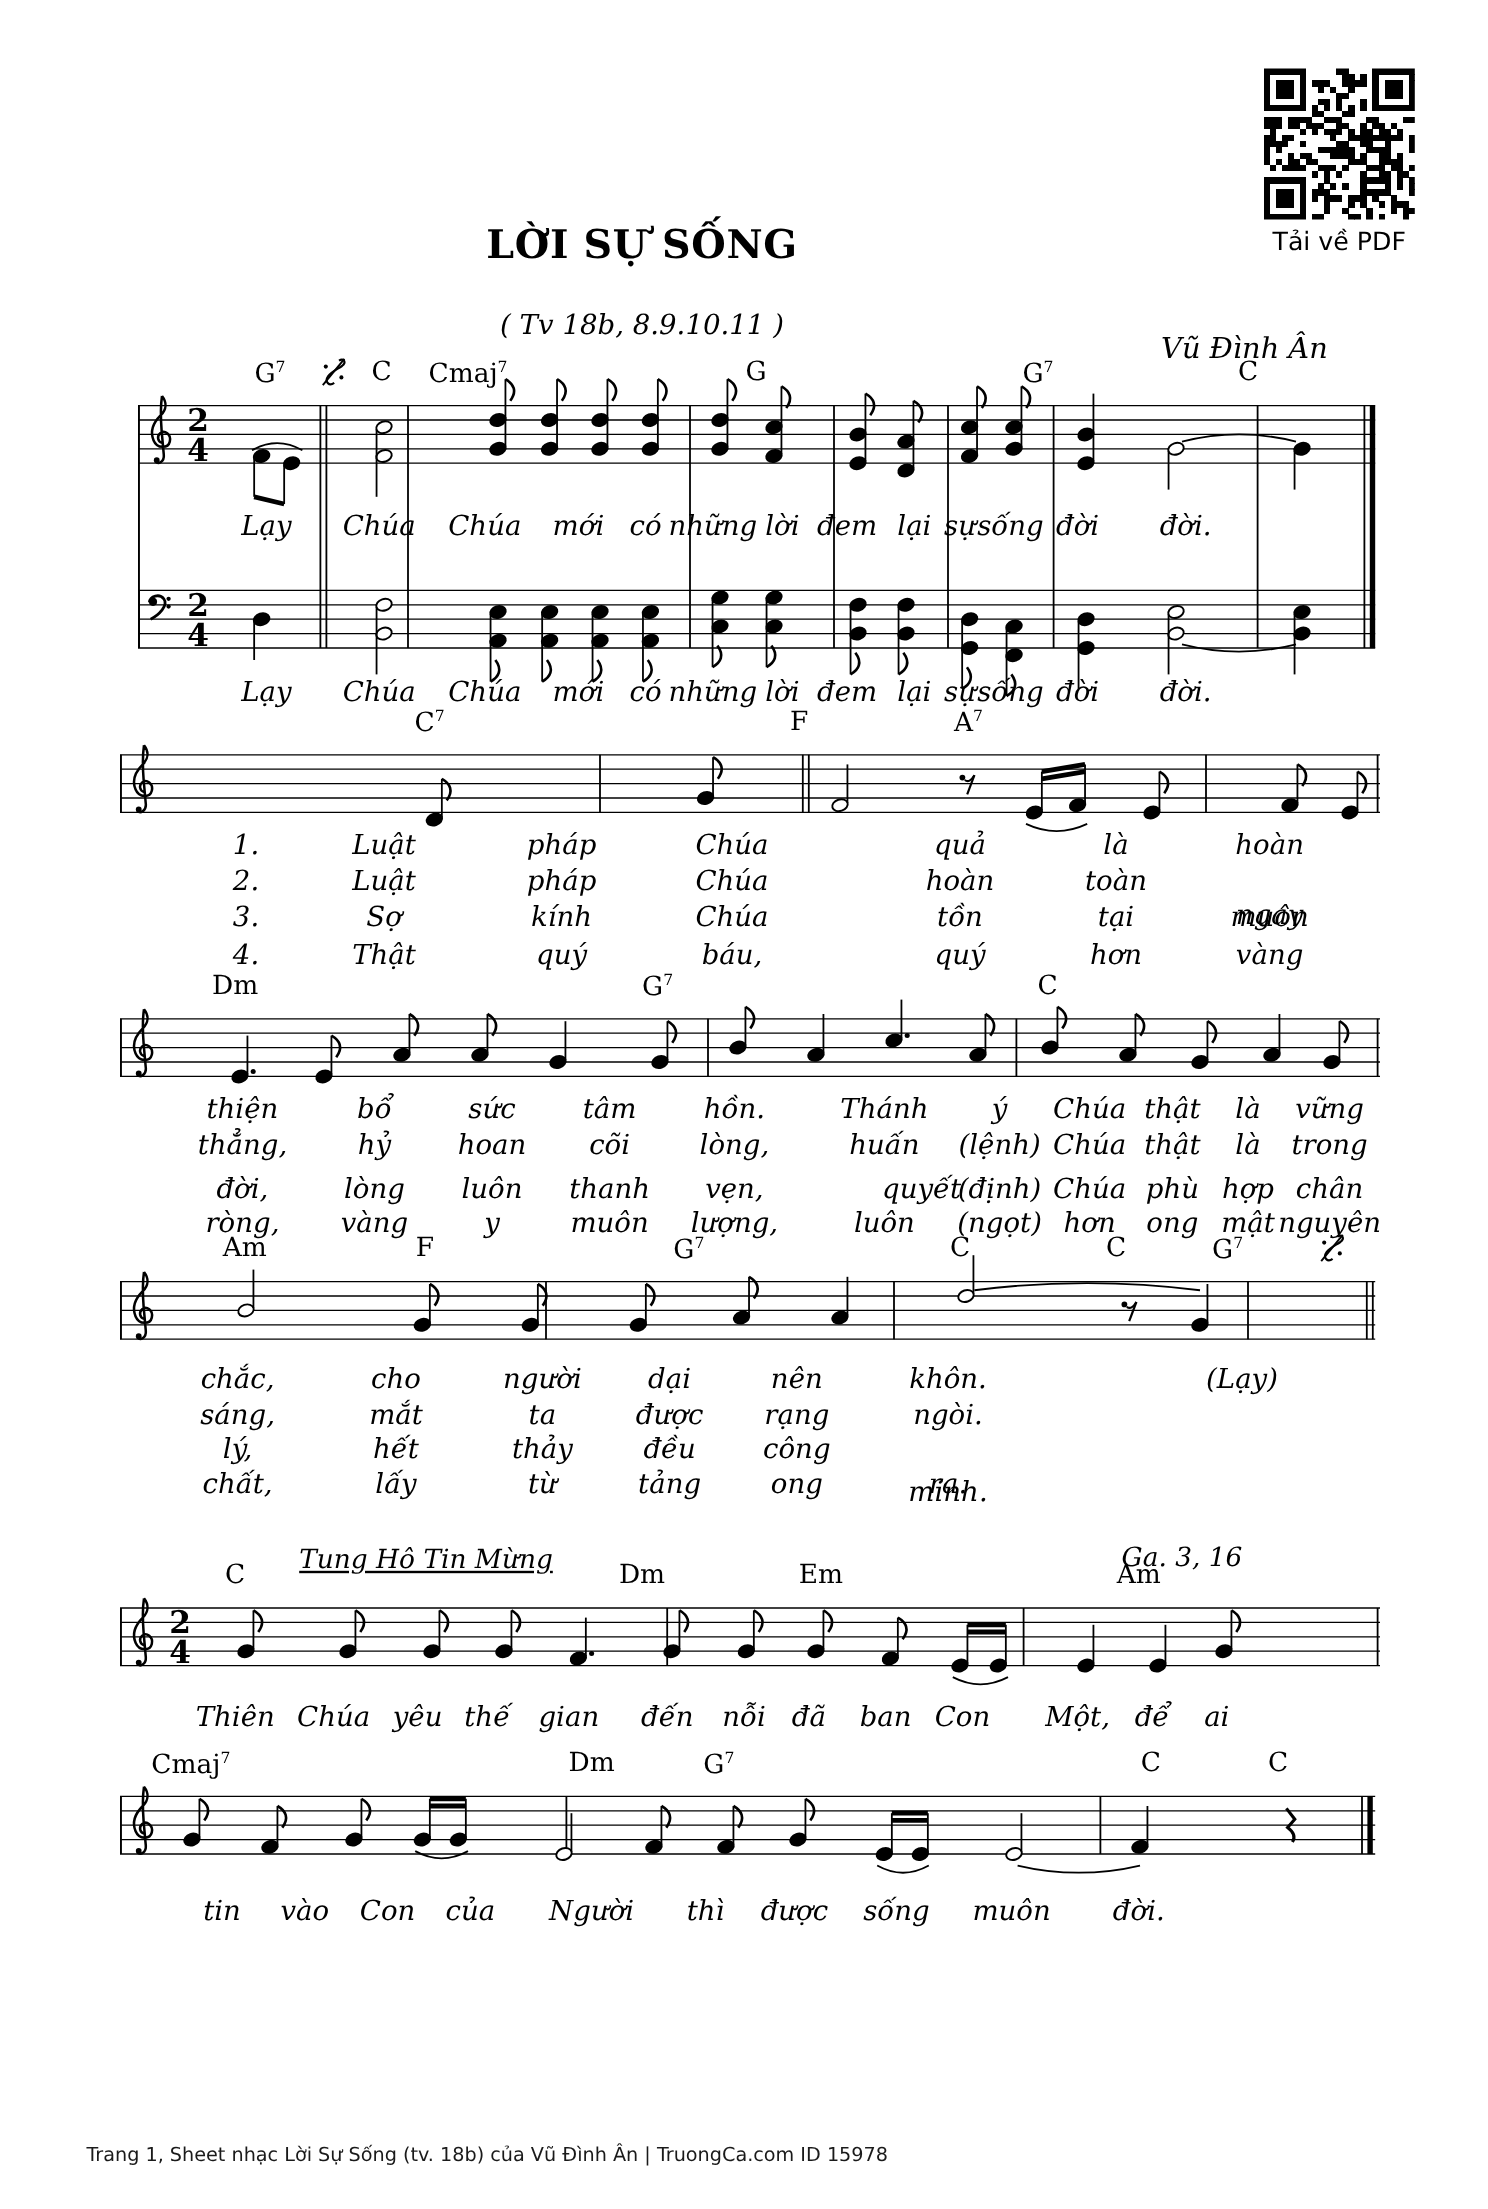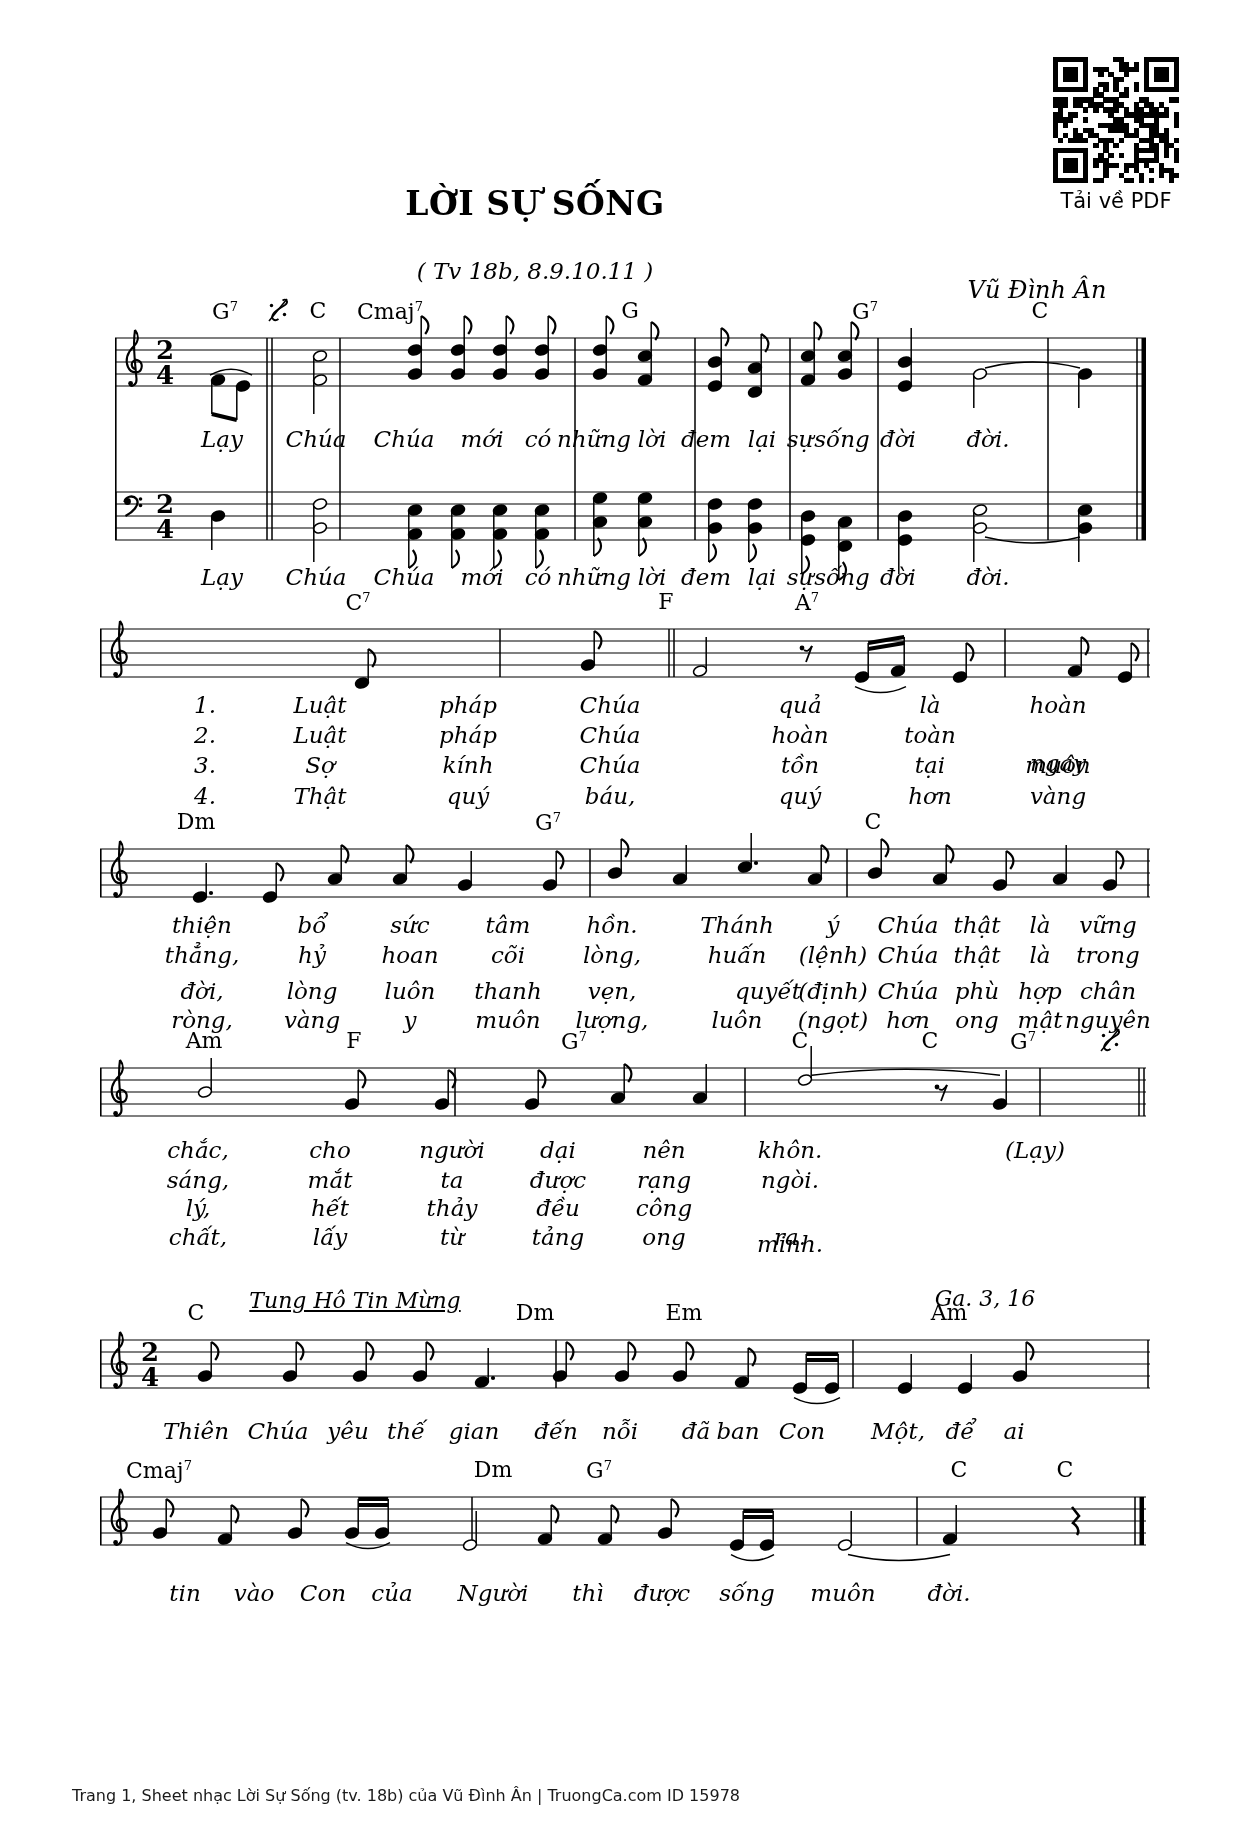--- a/index.html
+++ b/index.html
@@ -1155,21 +1155,21 @@
       <span class="lyric abs ctr" style="left: 558px; top: 1225px;">tảng</span>
       <span class="lyric abs ctr" style="left: 664px; top: 1225px;">ong</span>
       <span class="lyric abs ctr" style="left: 790px; top: 1225px;">ra.</span>
       <span class="lyric abs ctr" style="left: 196px; top: 1419px;">Thiên</span>
       <span class="lyric abs ctr" style="left: 278px; top: 1419px;">Chúa</span>
       <span class="lyric abs ctr" style="left: 348px; top: 1419px;">yêu</span>
       <span class="lyric abs ctr" style="left: 406px; top: 1419px;">thế</span>
       <span class="lyric abs ctr" style="left: 474px; top: 1419px;">gian</span>
       <span class="lyric abs ctr" style="left: 556px; top: 1419px;">đến</span>
       <span class="lyric abs ctr" style="left: 620px; top: 1419px;">nỗi</span>
-      <span class="lyric abs ctr" style="left: 696px; top: 1419px;">đã</span>
+      <span class="lyric abs ctr" style="left: 674px; top: 1419px;">đã</span>
       <span class="lyric abs ctr" style="left: 738px; top: 1419px;">ban</span>
       <span class="lyric abs ctr" style="left: 802px; top: 1419px;">Con</span>
       <span class="lyric abs ctr" style="left: 898px; top: 1419px;">Một,</span>
       <span class="lyric abs ctr" style="left: 960px; top: 1419px;">để</span>
       <span class="lyric abs ctr" style="left: 1014px; top: 1419px;">ai</span>
       <span class="lyric abs ctr" style="left: 185px; top: 1581px;">tin</span>
       <span class="lyric abs ctr" style="left: 254px; top: 1581px;">vào</span>
       <span class="lyric abs ctr" style="left: 323px; top: 1581px;">Con</span>
       <span class="lyric abs ctr" style="left: 392px; top: 1581px;">của</span>
       <span class="lyric abs ctr" style="left: 493px; top: 1581px;">Người</span>

